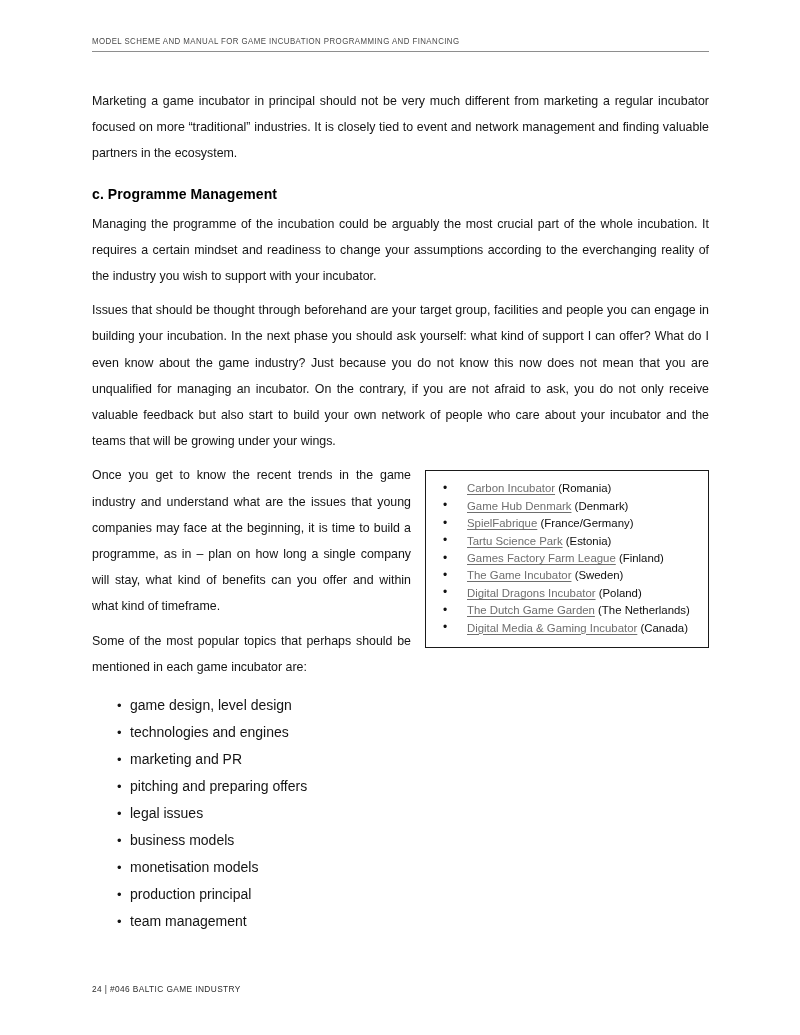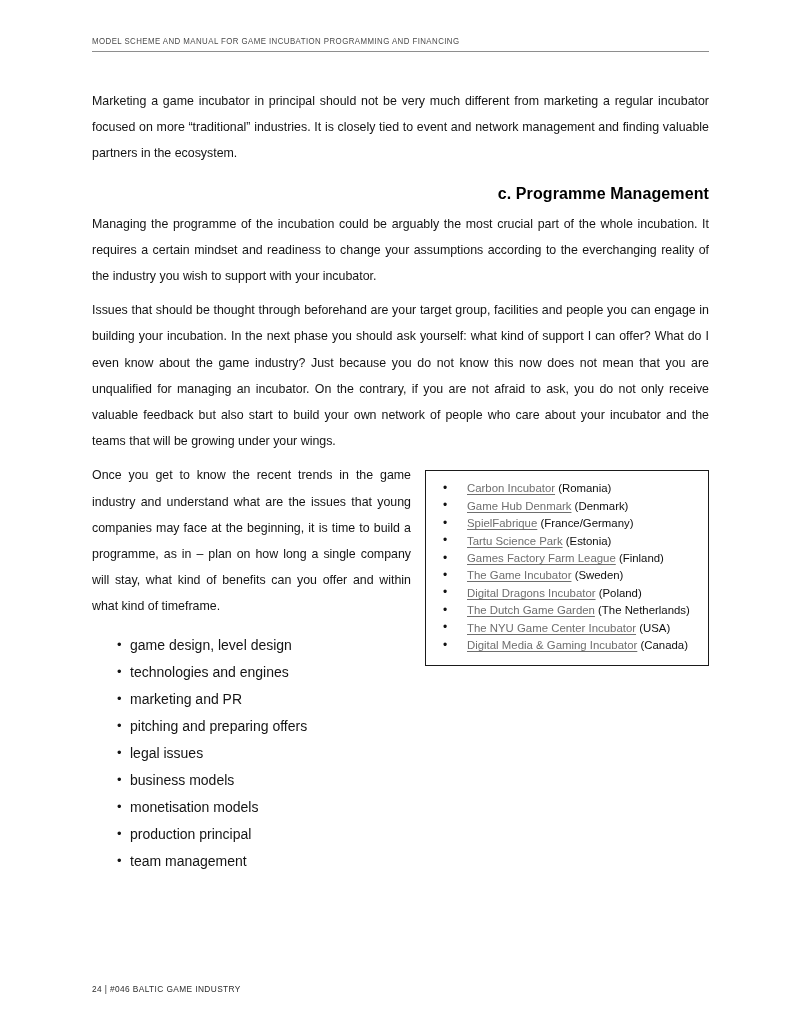--- a/index.html
+++ b/index.html
@@ -60,26 +60,25 @@
     font-size: 12.4px;
     line-height: 26.2px;
     text-align: justify;
     text-justify: inter-word;
     color: #141414;
   }
   p.body.tight { margin-bottom: 2px; }
 
   h3.heading {
     margin: 16px 0 6px 0;
-    font-size: 16px;
+    font-size: 14px;
     font-weight: bold;
     line-height: 22px;
     color: #000;
     letter-spacing: 0.1px;
-    text-align: right;
   }
 
   
   .sidebox {
     float: right;
     width: 284px;
     margin: 8px 0 10px 14px;
     border: 1.3px solid #1a1a1a;
     box-sizing: border-box;
     padding: 9px 8px 10px 8px;
@@ -184,27 +183,27 @@
     <div class="sidebox">
       <ul>
         <li><span class="lnk">Carbon Incubator</span><span class="country"> (Romania)</span></li>
         <li><span class="lnk">Game Hub Denmark</span><span class="country"> (Denmark)</span></li>
         <li><span class="lnk">SpielFabrique</span><span class="country"> (France/Germany)</span></li>
         <li><span class="lnk">Tartu Science Park</span><span class="country"> (Estonia)</span></li>
         <li><span class="lnk">Games Factory Farm League</span><span class="country"> (Finland)</span></li>
         <li><span class="lnk">The Game Incubator</span><span class="country"> (Sweden)</span></li>
         <li><span class="lnk">Digital Dragons Incubator</span><span class="country"> (Poland)</span></li>
         <li><span class="lnk">The Dutch Game Garden</span><span class="country"> (The Netherlands)</span></li>
-        <li><span class="lnk">The NYU Game Center Incubator</span><span class="country"> (USA)</span></li>
         <li><span class="lnk">Digital Media &amp; Gaming Incubator</span><span class="country"> (Canada)</span></li>
       </ul>
     </div>
 
     <p class="body">Once you get to know the recent trends in the game industry and understand what are the issues that young companies may face at the beginning, it is time to build a programme, as in – plan on how long a single company will stay, what kind of benefits can you offer and within what kind of timeframe.</p>
 
+    <p class="body tight">Some of the most popular topics that perhaps should be mentioned in each game incubator are:</p>
 
     <ul class="topics">
       <li>game design, level design</li>
       <li>technologies and engines</li>
       <li>marketing and PR</li>
       <li>pitching and preparing offers</li>
       <li>legal issues</li>
       <li>business models</li>
       <li>monetisation models</li>
       <li>production principal</li>

